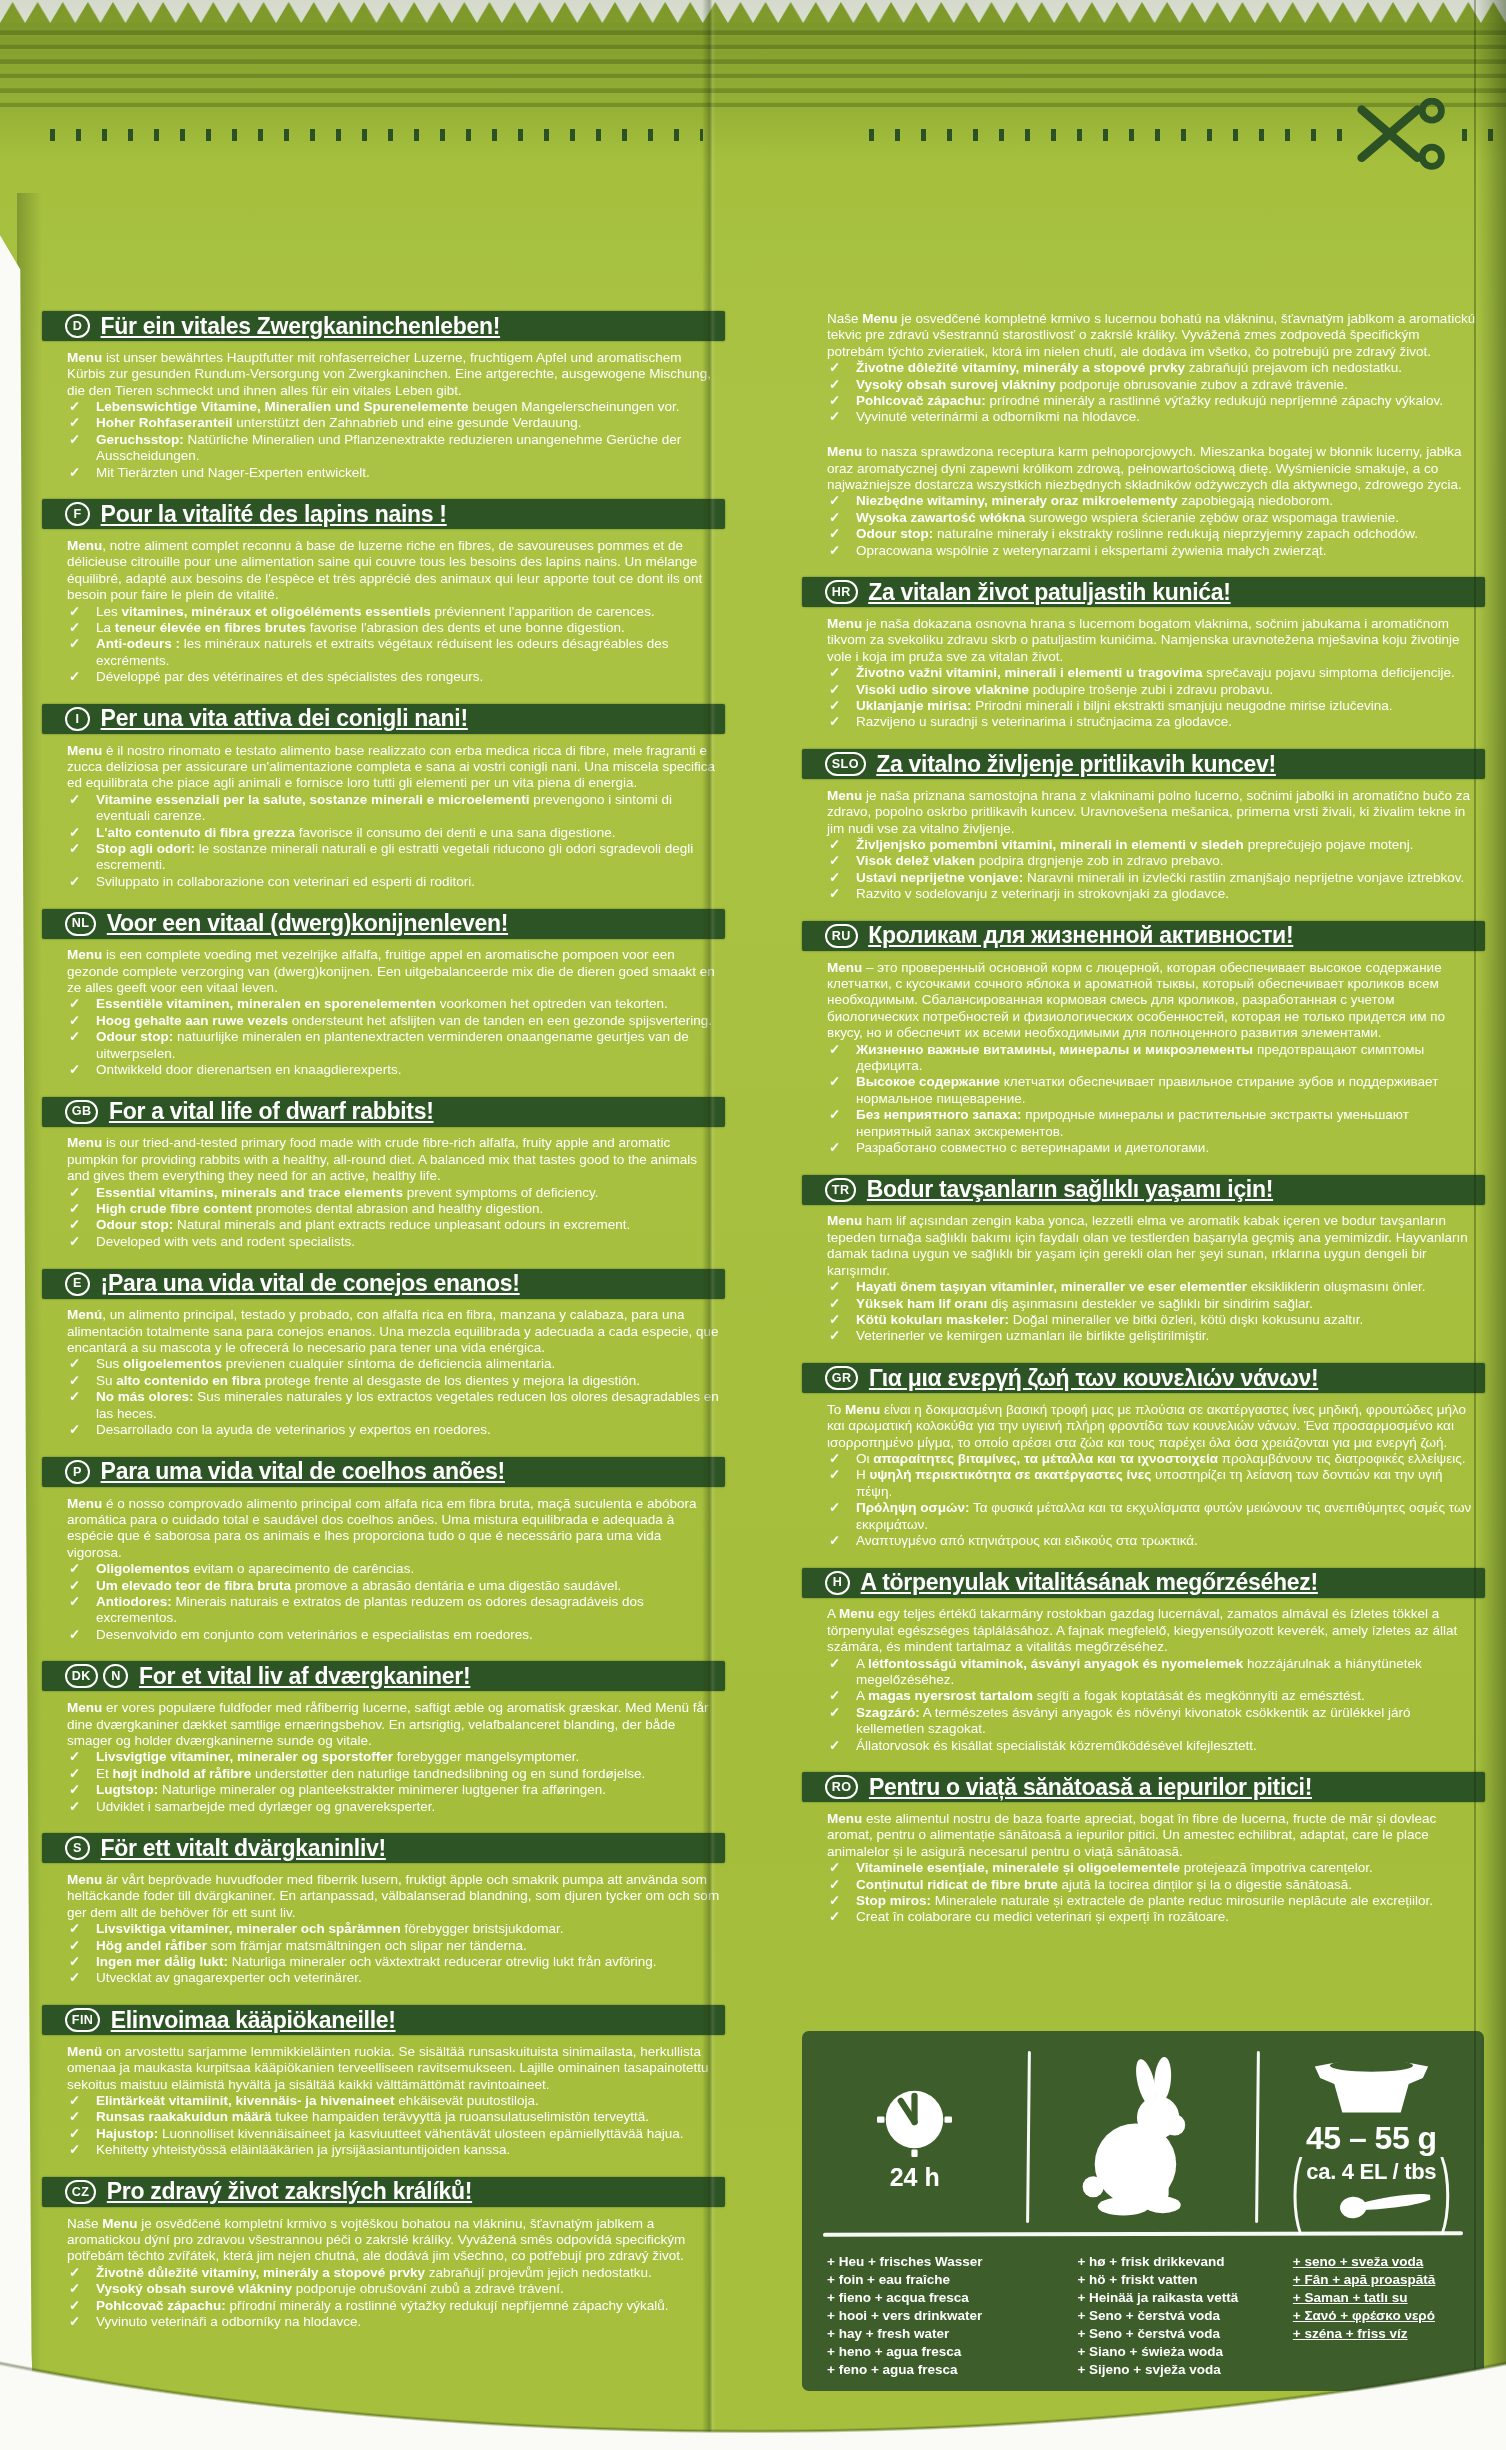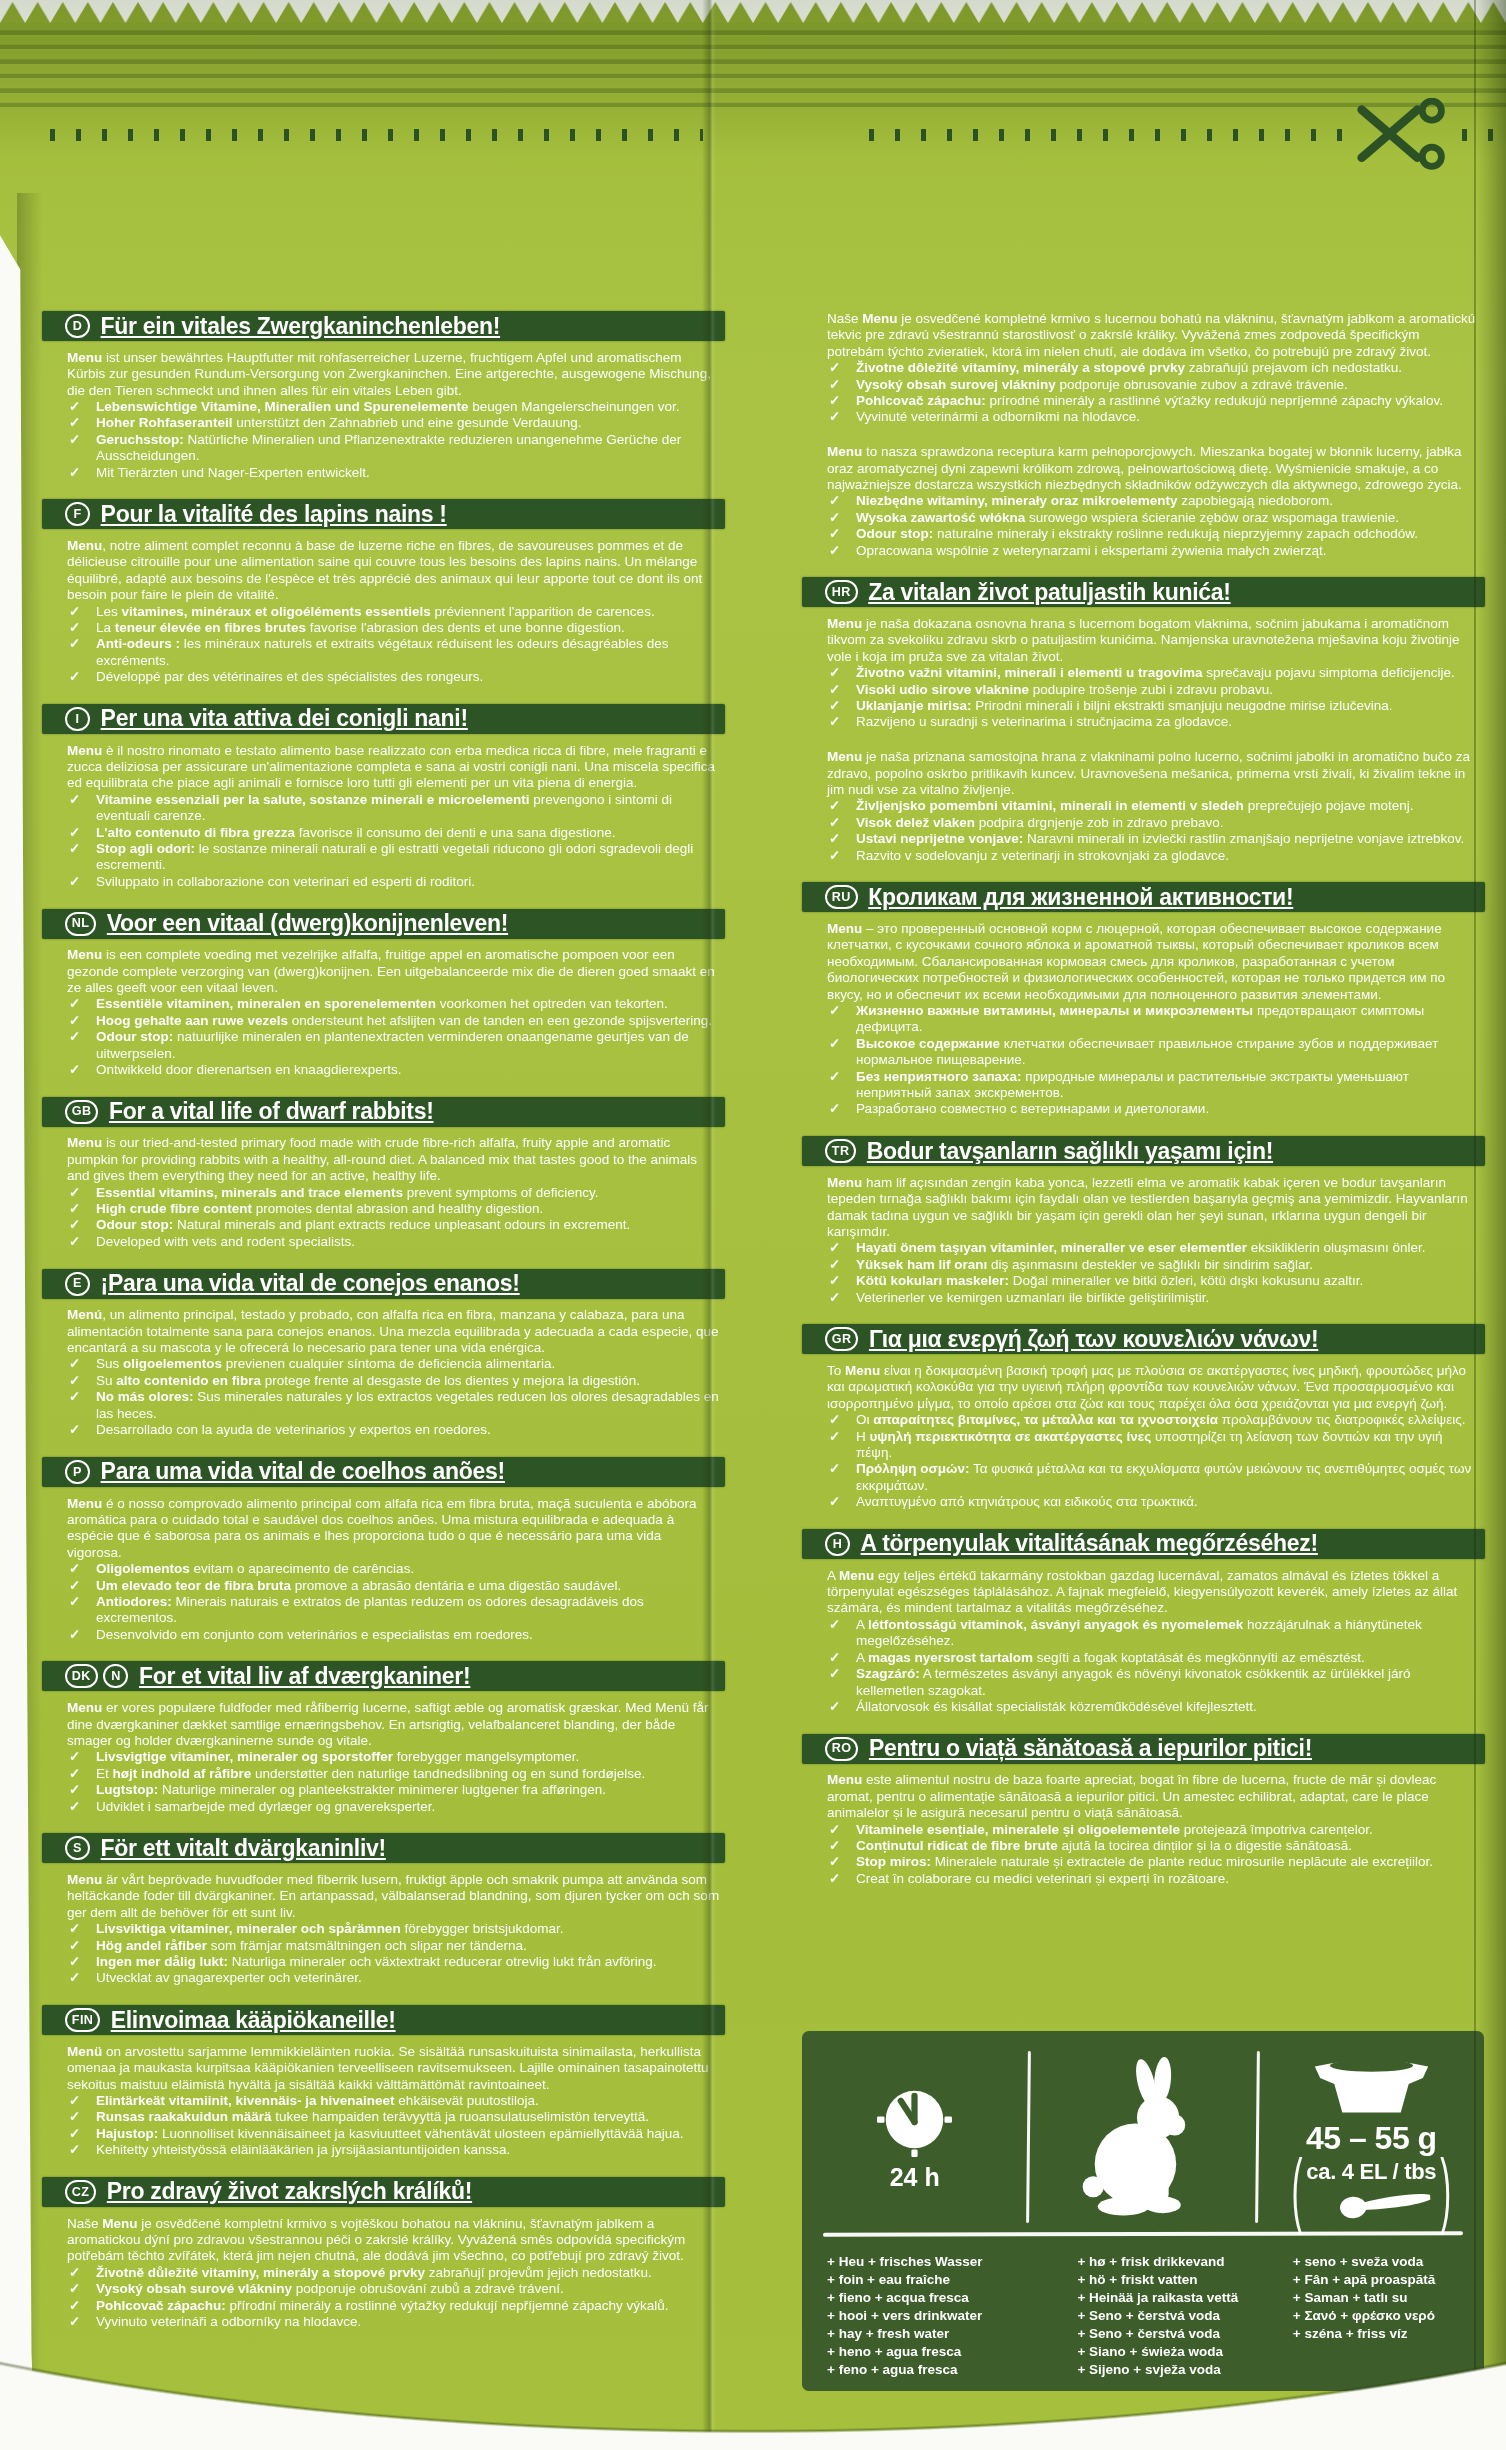--- a/index.html
+++ b/index.html
@@ -57,21 +57,21 @@
   .amount{margin-top:3.9px;font-size:32px;font-weight:bold;letter-spacing:-0.5px;}
   .note-row{display:flex;align-items:center;gap:3.9px;margin-top:1.9px;}
   .paren{font-size:33px;font-weight:400;transform:scaleY(2.5);line-height:1;opacity:.97;}
   .note-stack{display:flex;flex-direction:column;align-items:flex-end;}
   .note-text{font-size:22px;font-weight:bold;letter-spacing:-0.3px;}
   .hsep{height:3.9px;background:#fff;margin:0 21px;border-radius:1.9px;transform:rotate(-.15deg);opacity:.96;}
   .water-row{display:flex;padding:17.4px 7.7px 0 25px;}
   .water-col{line-height:18px;font-size:13.5px;font-weight:bold;}
   .water-col1{flex:1.18;}
   .water-col2{flex:1.08;margin-left:15px;}
-  .water-col3{flex:.92;}
+  .water-col3{flex:.92;text-decoration:underline;}
   span:empty,b:empty{display:none;}
 </style>
 </head>
 <body>
 
 <div class="page">
 
   <svg class="zigzag" width="1506" height="23" preserveAspectRatio="none" viewBox="0 0 1560 24">
     <defs>
       <pattern id="zz" width="26" height="24" patternUnits="userSpaceOnUse">
@@ -375,20 +375,26 @@
   <li class="bullet"><span class="check">✓</span><b class="bb">Visoki udio sirove vlaknine</b><span class="tt"> podupire trošenje zubi i zdravu probavu.</span></li>
 
   <li class="bullet"><span class="check">✓</span><b class="bb">Uklanjanje mirisa:</b><span class="tt"> Prirodni minerali i biljni ekstrakti smanjuju neugodne mirise izlučevina.</span></li>
 
   <li class="bullet"><span class="check">✓</span><span class="tt">Razvijeno u suradnji s veterinarima i stručnjacima za glodavce.</span></li>
 </ul>
     </div>
   </section>
 
   <section class="lang-section">
+    <header class="bar">
+          <span class="badges">
+            <span class="badge">SLO</span>
+          </span>
+          <h2 class="title">Za vitalno življenje pritlikavih kuncev!</h2>
+        </header>
     <div class="body">
       <p class="intro"><b class="lead">Menu</b><span class="rest"> je naša priznana samostojna hrana z vlakninami polno lucerno, sočnimi jabolki in aromatično bučo za zdravo, popolno oskrbo pritlikavih kuncev. Uravnovešena mešanica, primerna vrsti živali, ki živalim tekne in jim nudi vse za vitalno življenje.</span></p>
       <ul class="bullets">
   <li class="bullet"><span class="check">✓</span><b class="bb">Življenjsko pomembni vitamini, minerali in elementi v sledeh</b><span class="tt"> preprečujejo pojave motenj.</span></li>
 
   <li class="bullet"><span class="check">✓</span><b class="bb">Visok delež vlaken</b><span class="tt"> podpira drgnjenje zob in zdravo prebavo.</span></li>
 
   <li class="bullet"><span class="check">✓</span><b class="bb">Ustavi neprijetne vonjave:</b><span class="tt"> Naravni minerali in izvlečki rastlin zmanjšajo neprijetne vonjave iztrebkov.</span></li>
 
   <li class="bullet"><span class="check">✓</span><span class="tt">Razvito v sodelovanju z veterinarji in strokovnjaki za glodavce.</span></li>

